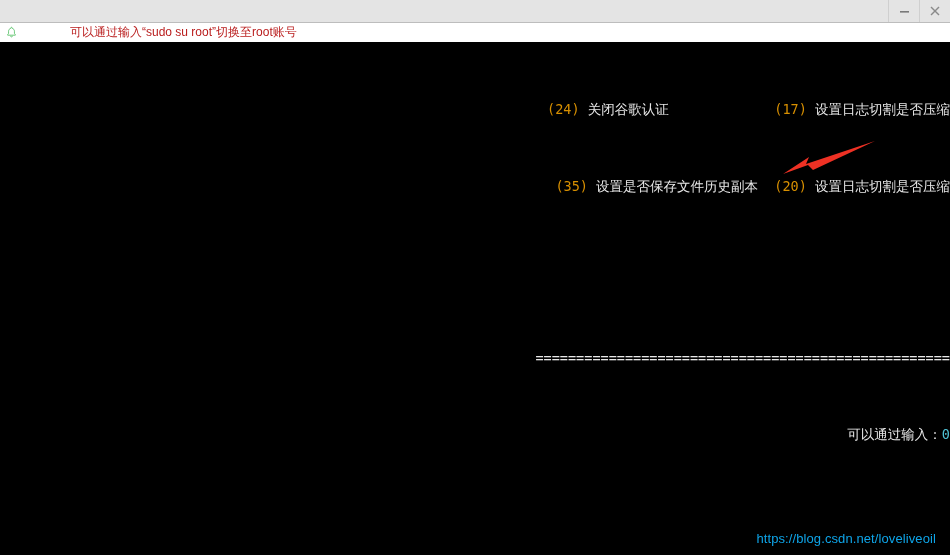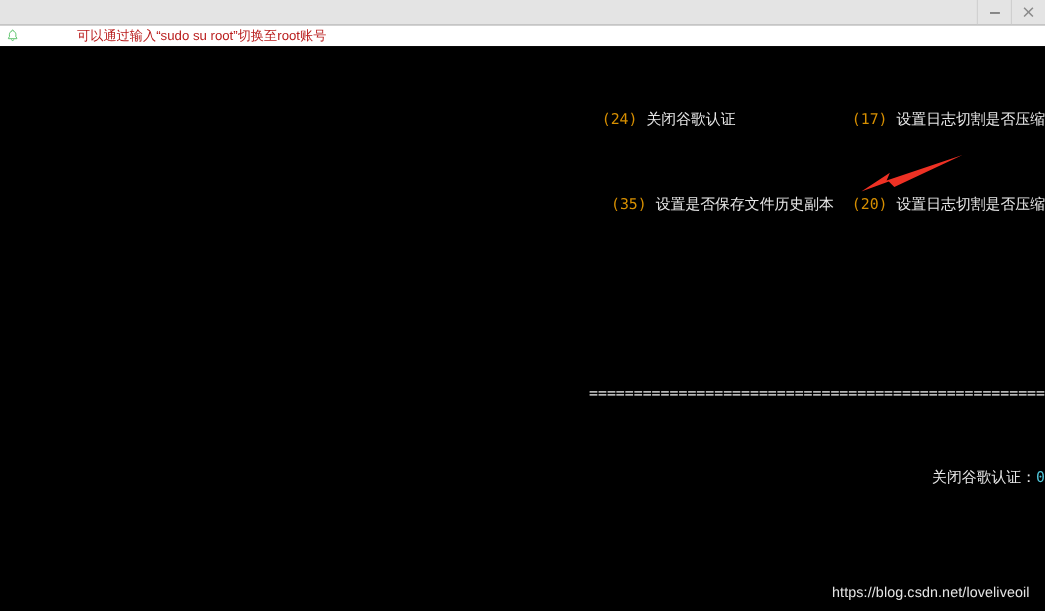--- a/index.html
+++ b/index.html
@@ -115,21 +115,21 @@
     width: 92px;
     height: 38px;
     pointer-events: none;
   }
 
   
   .watermark {
     position: absolute;
     right: 14px;
     bottom: 9px;
-    color: #e5e5e5;
+    color: #0ea5e9;
     font-family: "Liberation Sans", sans-serif;
     font-size: 13px;
     letter-spacing: 0.1px;
     white-space: nowrap;
   }
 </style>
 </head>
 <body>
 
 <div id="app">
@@ -163,21 +163,21 @@
 
     <div class="trow"><span class="c-orange">(24)</span><span class="c-white"> </span><span class="c-white">关闭谷歌认证</span><span class="c-white">             </span><span class="c-orange">(17)</span><span class="c-white"> </span><span class="c-white">设置日志切割是否压缩</span></div>
 
     <div class="trow"><span class="c-orange">(35)</span><span class="c-white"> </span><span class="c-white">设置是否保存文件历史副本</span><span class="c-white">  </span><span class="c-orange">(20)</span><span class="c-white"> </span><span class="c-white">设置日志切割是否压缩</span></div>
 
 
     <div class="blankrow"></div>
 
     <div class="trow c-white">===================================================</div>
 
-    <div class="trow"><span class="c-white">关闭谷歌认证：</span><span class="c-cyan">0</span></div>
+    <div class="trow"><span class="c-white">可以通过输入：</span><span class="c-cyan">0</span></div>
 
     
 
     
 
     
 
     
     
     

